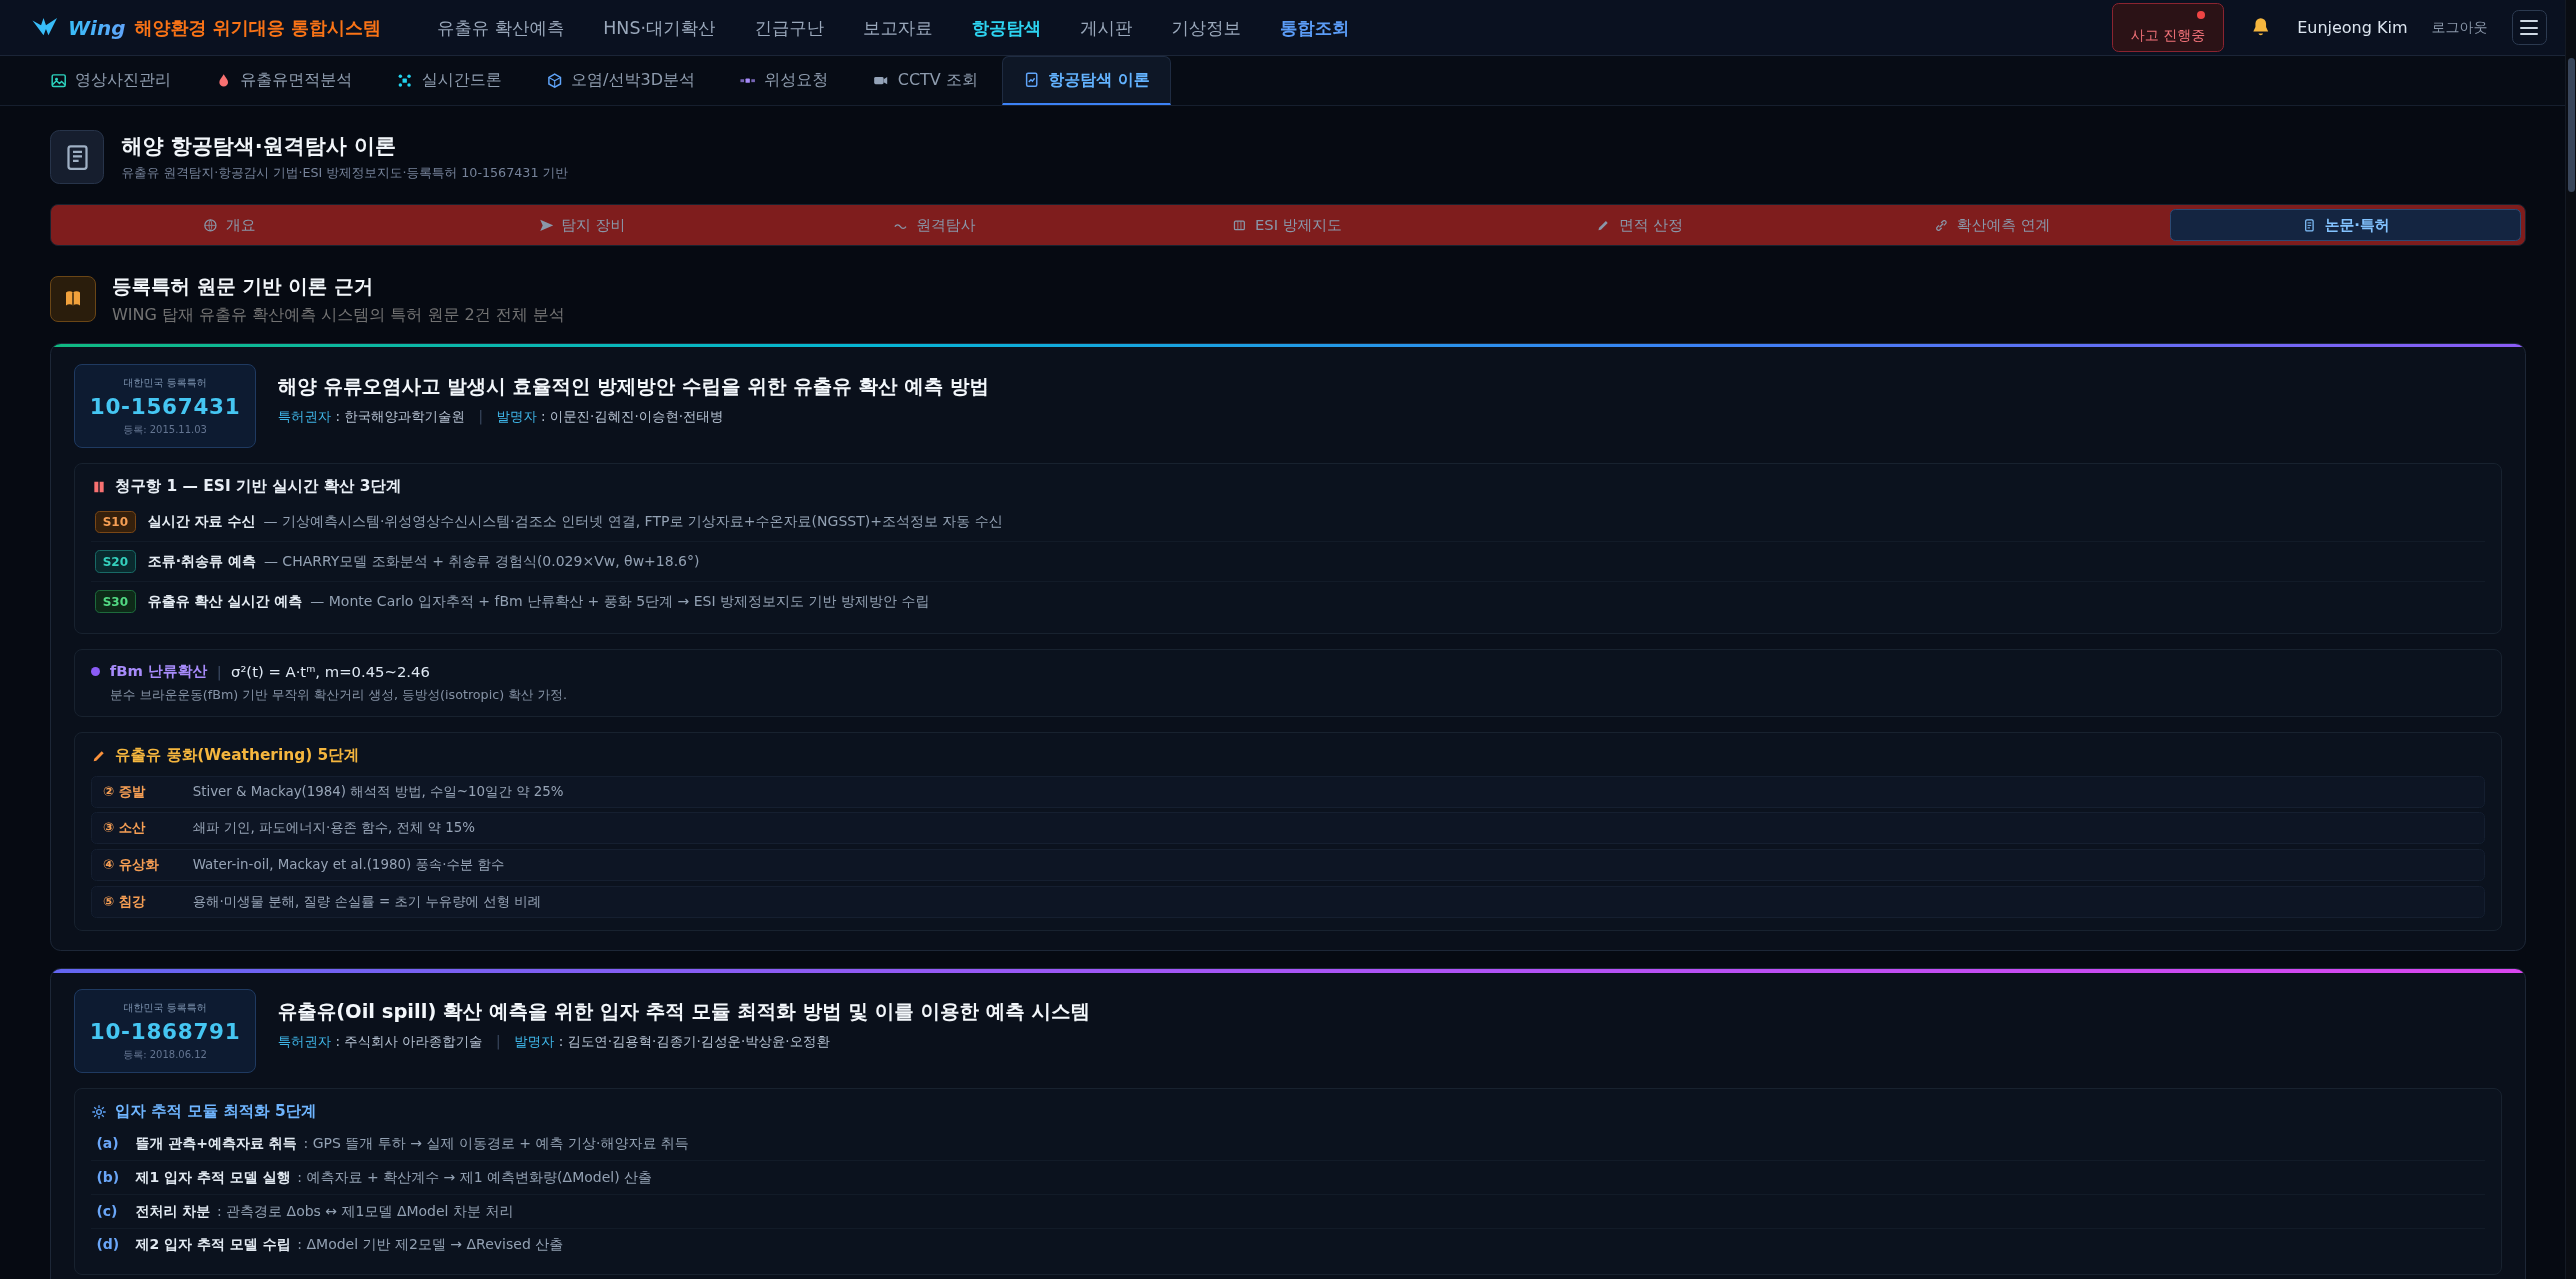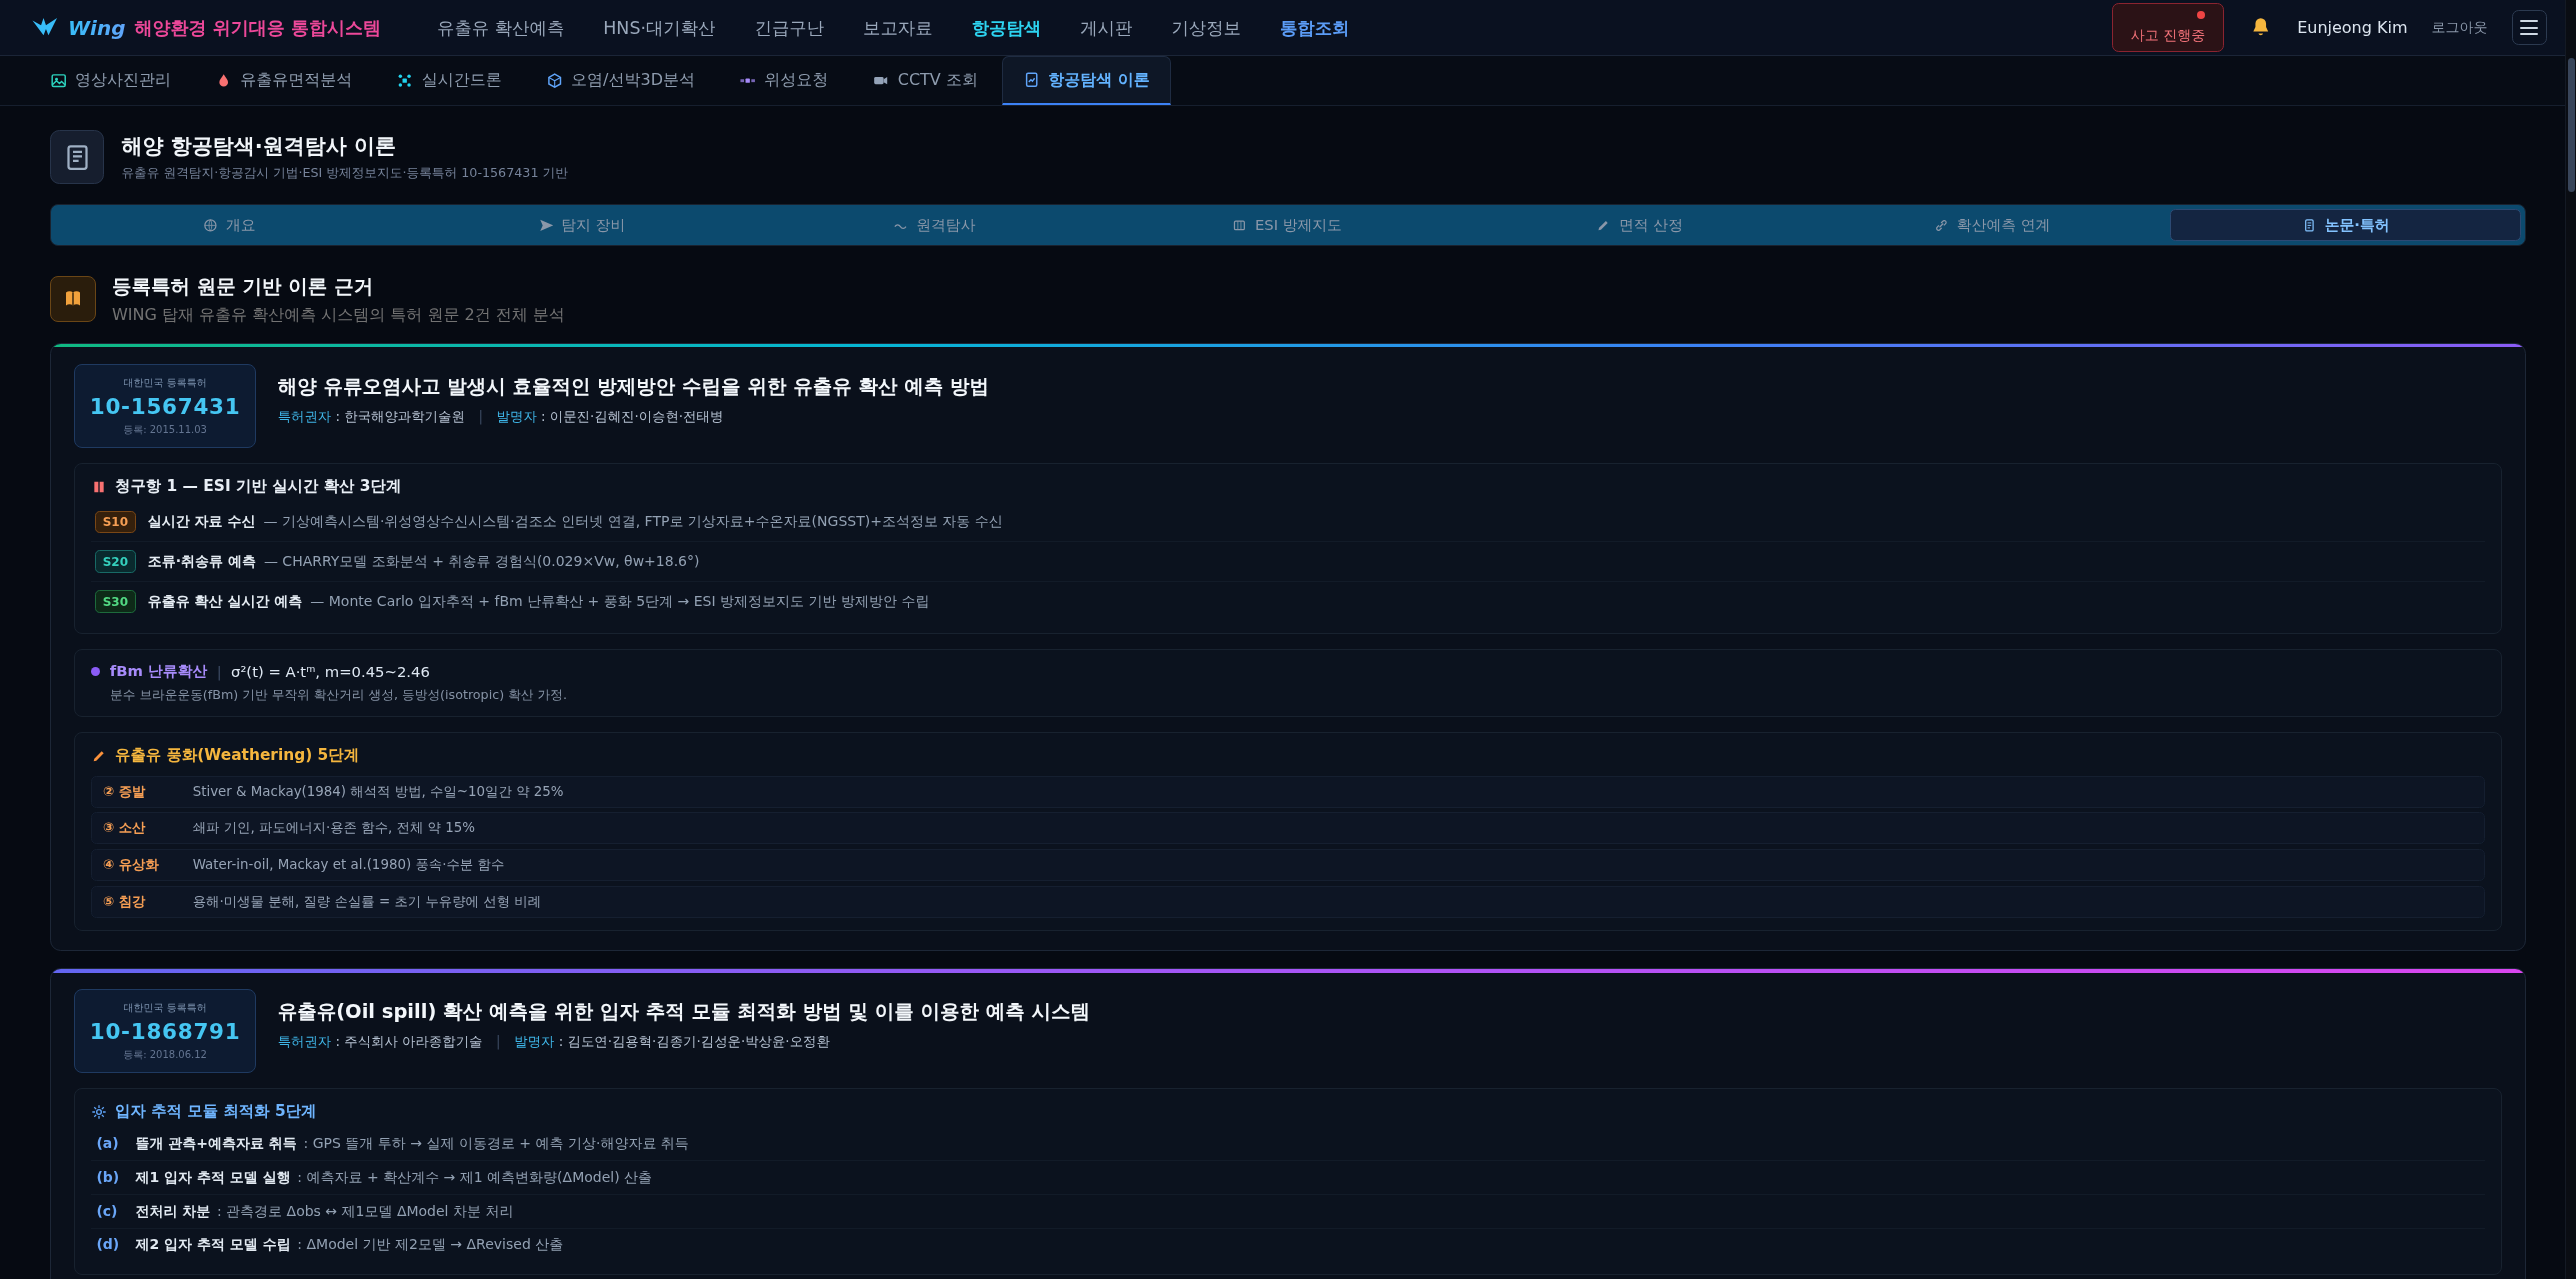--- a/index.html
+++ b/index.html
@@ -9,21 +9,21 @@
     background:#060a12; color:#e2e8f0;
     font-family:"DejaVu Sans","Liberation Sans",sans-serif;
   }
   svg { display:block; }
 
   
   .app-header { height:56px; display:flex; align-items:center; padding:0 29.5px; background:#0a1120; border-bottom:0.7px solid #1b2537; }
   .logo { display:flex; align-items:center; gap:9px; cursor:pointer; }
   .logo-mark { width:29.5px; height:29.5px; }
   .logo-text { font-size:20px; font-weight:bold; font-style:italic; background:linear-gradient(90deg,#38bdf8,#60a5fa); -webkit-background-clip:text; background-clip:text; color:transparent; }
-  .app-title { font-size:18px; font-weight:bold; color:#ec4899; }
+  .app-title { font-size:18px; font-weight:bold; color:#f97316; }
   .main-nav { display:flex; gap:39px; margin-left:56px; }
   .nav-item { font-size:17.4px; color:#9aa8bb; cursor:pointer; white-space:nowrap; }
   .nav-item.active { color:#2dd4f1; font-weight:bold; }
   .nav-item.accent { color:#5b9cf6; font-weight:bold; }
   .header-right { margin-left:auto; display:flex; align-items:center; gap:24px; }
   .incident-badge { display:flex; align-items:flex-end; gap:8px; background:#2b1216; border:0.7px solid #8b2430; color:#f07178; font-size:14px; padding:6.7px 17.4px; border-radius:6.7px; cursor:pointer;flex-direction:column; }
   .incident-dot { width:8px; height:8px; border-radius:50%; background:#ef4444; }
   .bell { cursor:pointer; }
   .bell svg { width:25.5px; height:25.5px; }
   .user-name { font-size:16px; color:#dde6f0; }
@@ -38,21 +38,21 @@
   .subtab.active { background:#0e1726; border:0.7px solid #1f2c42; border-bottom:2px solid #3c82f6; border-radius:6.7px 6.7px 0 0; color:#63b3ff; font-weight:bold; }
   .ic-teal{color:#2dd4bf}.ic-red{color:#f87171}.ic-cyan{color:#22d3ee}.ic-blue{color:#60a5fa}.ic-purple{color:#a78bfa}.ic-gray{color:#94a3b8}.ic-orange{color:#fb923c}
 
   
   .content { padding:0 50px; }
   .page-header { display:flex; align-items:center; gap:17.4px; margin-top:24px; }
   .ph-icon { width:54px; height:54px; background:#161e2e; border:0.7px solid #27344a; border-radius:9.4px; display:flex; align-items:center; justify-content:center; color:#9fb0c4; }
   .page-title { font-size:21px; font-weight:bold; color:#f2f6fa; margin:0; }
   .page-subtitle { font-size:12.7px; color:#76839a; margin:5.4px 0 0; }
 
-  .pill-bar { margin-top:20px; background:#0c4a6e; border:0.7px solid #19222f; border-radius:8px; display:flex; padding:4px; gap:4px; height:42px; }
+  .pill-bar { margin-top:20px; background:#7f1d1d; border:0.7px solid #19222f; border-radius:8px; display:flex; padding:4px; gap:4px; height:42px; }
   .pill { flex:1; display:flex; align-items:center; justify-content:center; gap:8px; font-size:14.8px; color:#8a97a9; border-radius:5.4px; cursor:pointer; }
   .pill svg { width:14.8px; height:14.8px; }
   .pill.active { background:#142541; border:0.7px solid #2c4a74; color:#83c3ff; font-weight:bold; }
 
   .section-header { display:flex; align-items:center; gap:16px; margin-top:27px; }
   .sh-icon { width:46px; height:46px; background:#2a1d0c; border:0.7px solid #6a4616; border-radius:8px; display:flex; align-items:center; justify-content:center; color:#f0a13c; }
   .section-title { font-size:19.5px; font-weight:bold; color:#f2f6fa; margin:0; }
   .section-subtitle { font-size:16px; color:#737373; margin:4.7px 0 0; }
 
   

